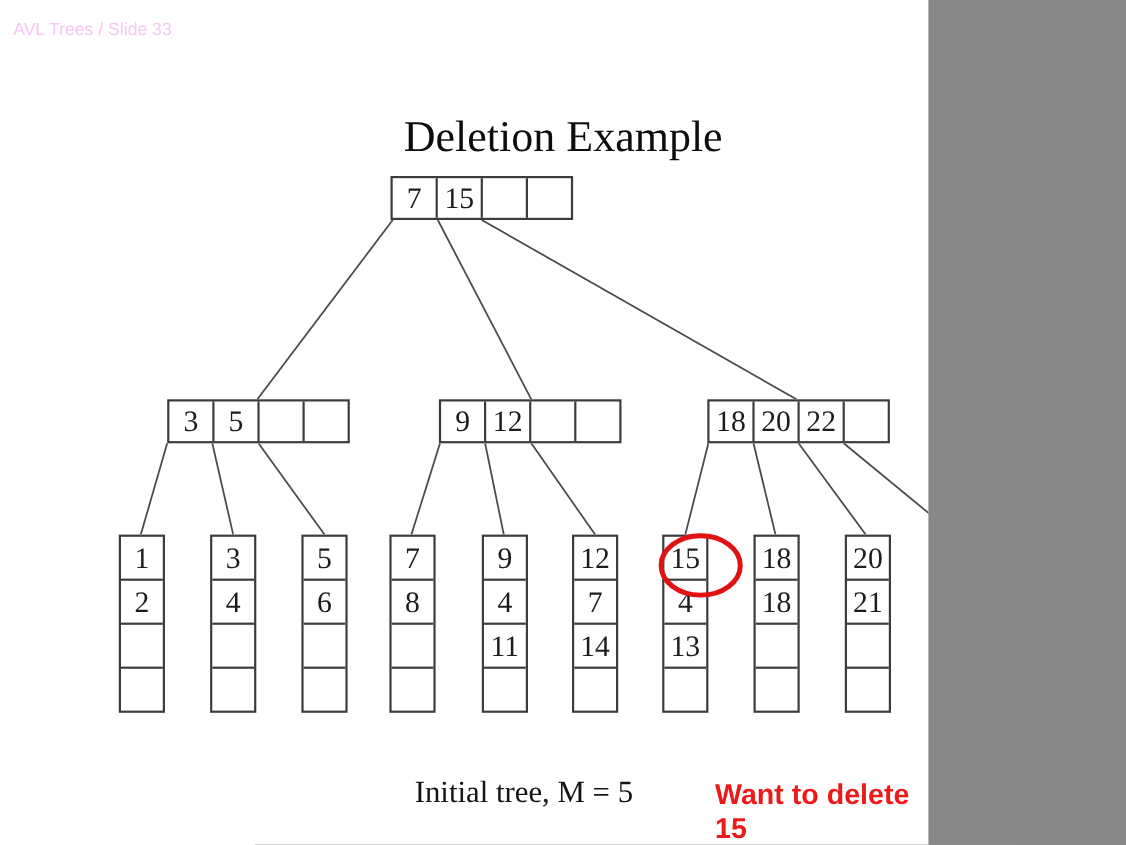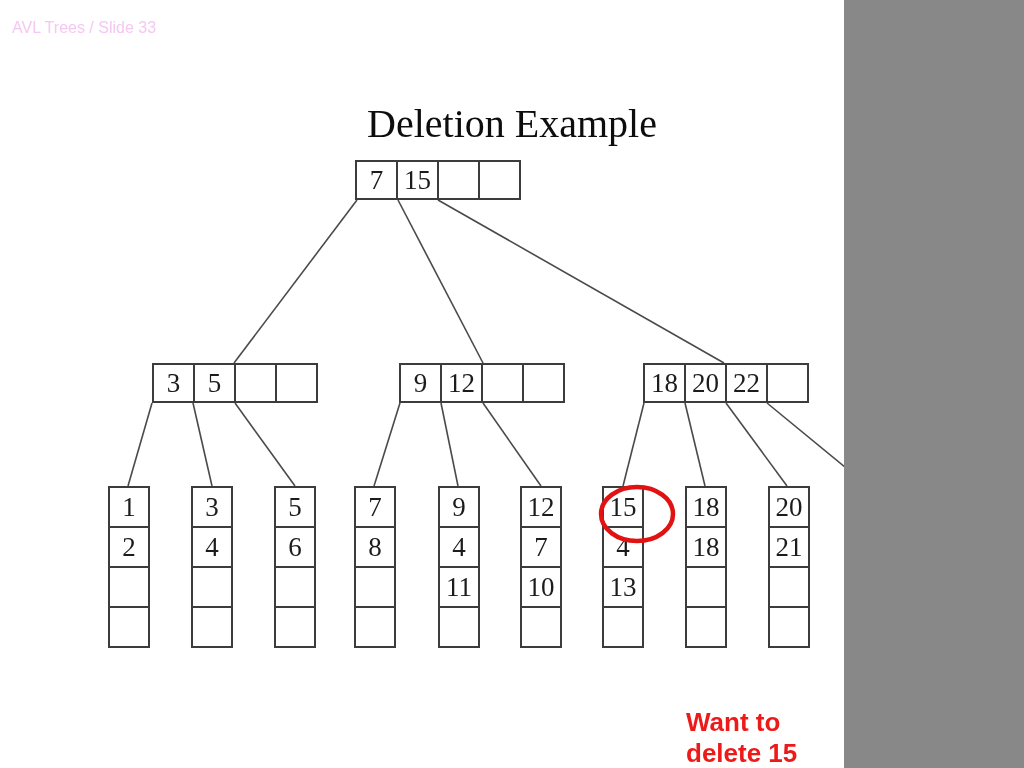--- a/index.html
+++ b/index.html
@@ -45,21 +45,20 @@
   .vnode .cell:last-child { border-bottom:none; }
 
   #caption-initial-tree {
     position:absolute; left:377px; top:705px;
     font-family:"Liberation Serif", serif; font-size:28px; color:#151515;
   }
   #caption-want-delete {
     position:absolute; left:650px; top:707px;
     font-family:"Liberation Sans", sans-serif; font-size:26px; font-weight:bold;
     color:#ed1a1a;
-    margin-left:36px;
   }
 </style>
 </head>
 <body>
 
 <div id="slide">
 
   <div id="slide-header">AVL Trees / Slide 33</div>
   <div id="slide-title">Deletion Example</div>
 
@@ -133,21 +132,21 @@
   </div>
   <div class="vnode" style="left:438px; top:486px;">
     <div class="cell">9</div>
     <div class="cell">4</div>
     <div class="cell">11</div>
     <div class="cell"></div>
   </div>
   <div class="vnode" style="left:520px; top:486px;">
     <div class="cell">12</div>
     <div class="cell">7</div>
-    <div class="cell">10</div>
+    <div class="cell">14</div>
     <div class="cell"></div>
   </div>
   <div class="vnode" style="left:602px; top:486px;">
     <div class="cell">15</div>
     <div class="cell">4</div>
     <div class="cell">13</div>
     <div class="cell"></div>
   </div>
   <div class="vnode" style="left:685px; top:486px;">
     <div class="cell">18</div>
@@ -165,15 +164,16 @@
     <div class="cell">22</div>
     <div class="cell">41</div>
     <div class="cell"></div>
     <div class="cell"></div>
   </div>
 
   <svg class="layer" viewBox="0 0 1024 768">
     <ellipse cx="637" cy="514" rx="36" ry="27" fill="none" stroke="#E01212" stroke-width="4.5"></ellipse>
   </svg>
 
+  <div id="caption-initial-tree">Initial tree, M = 5</div>
   <div id="caption-want-delete">Want to delete 15</div>
 
 </div>
 
 </body></html>

